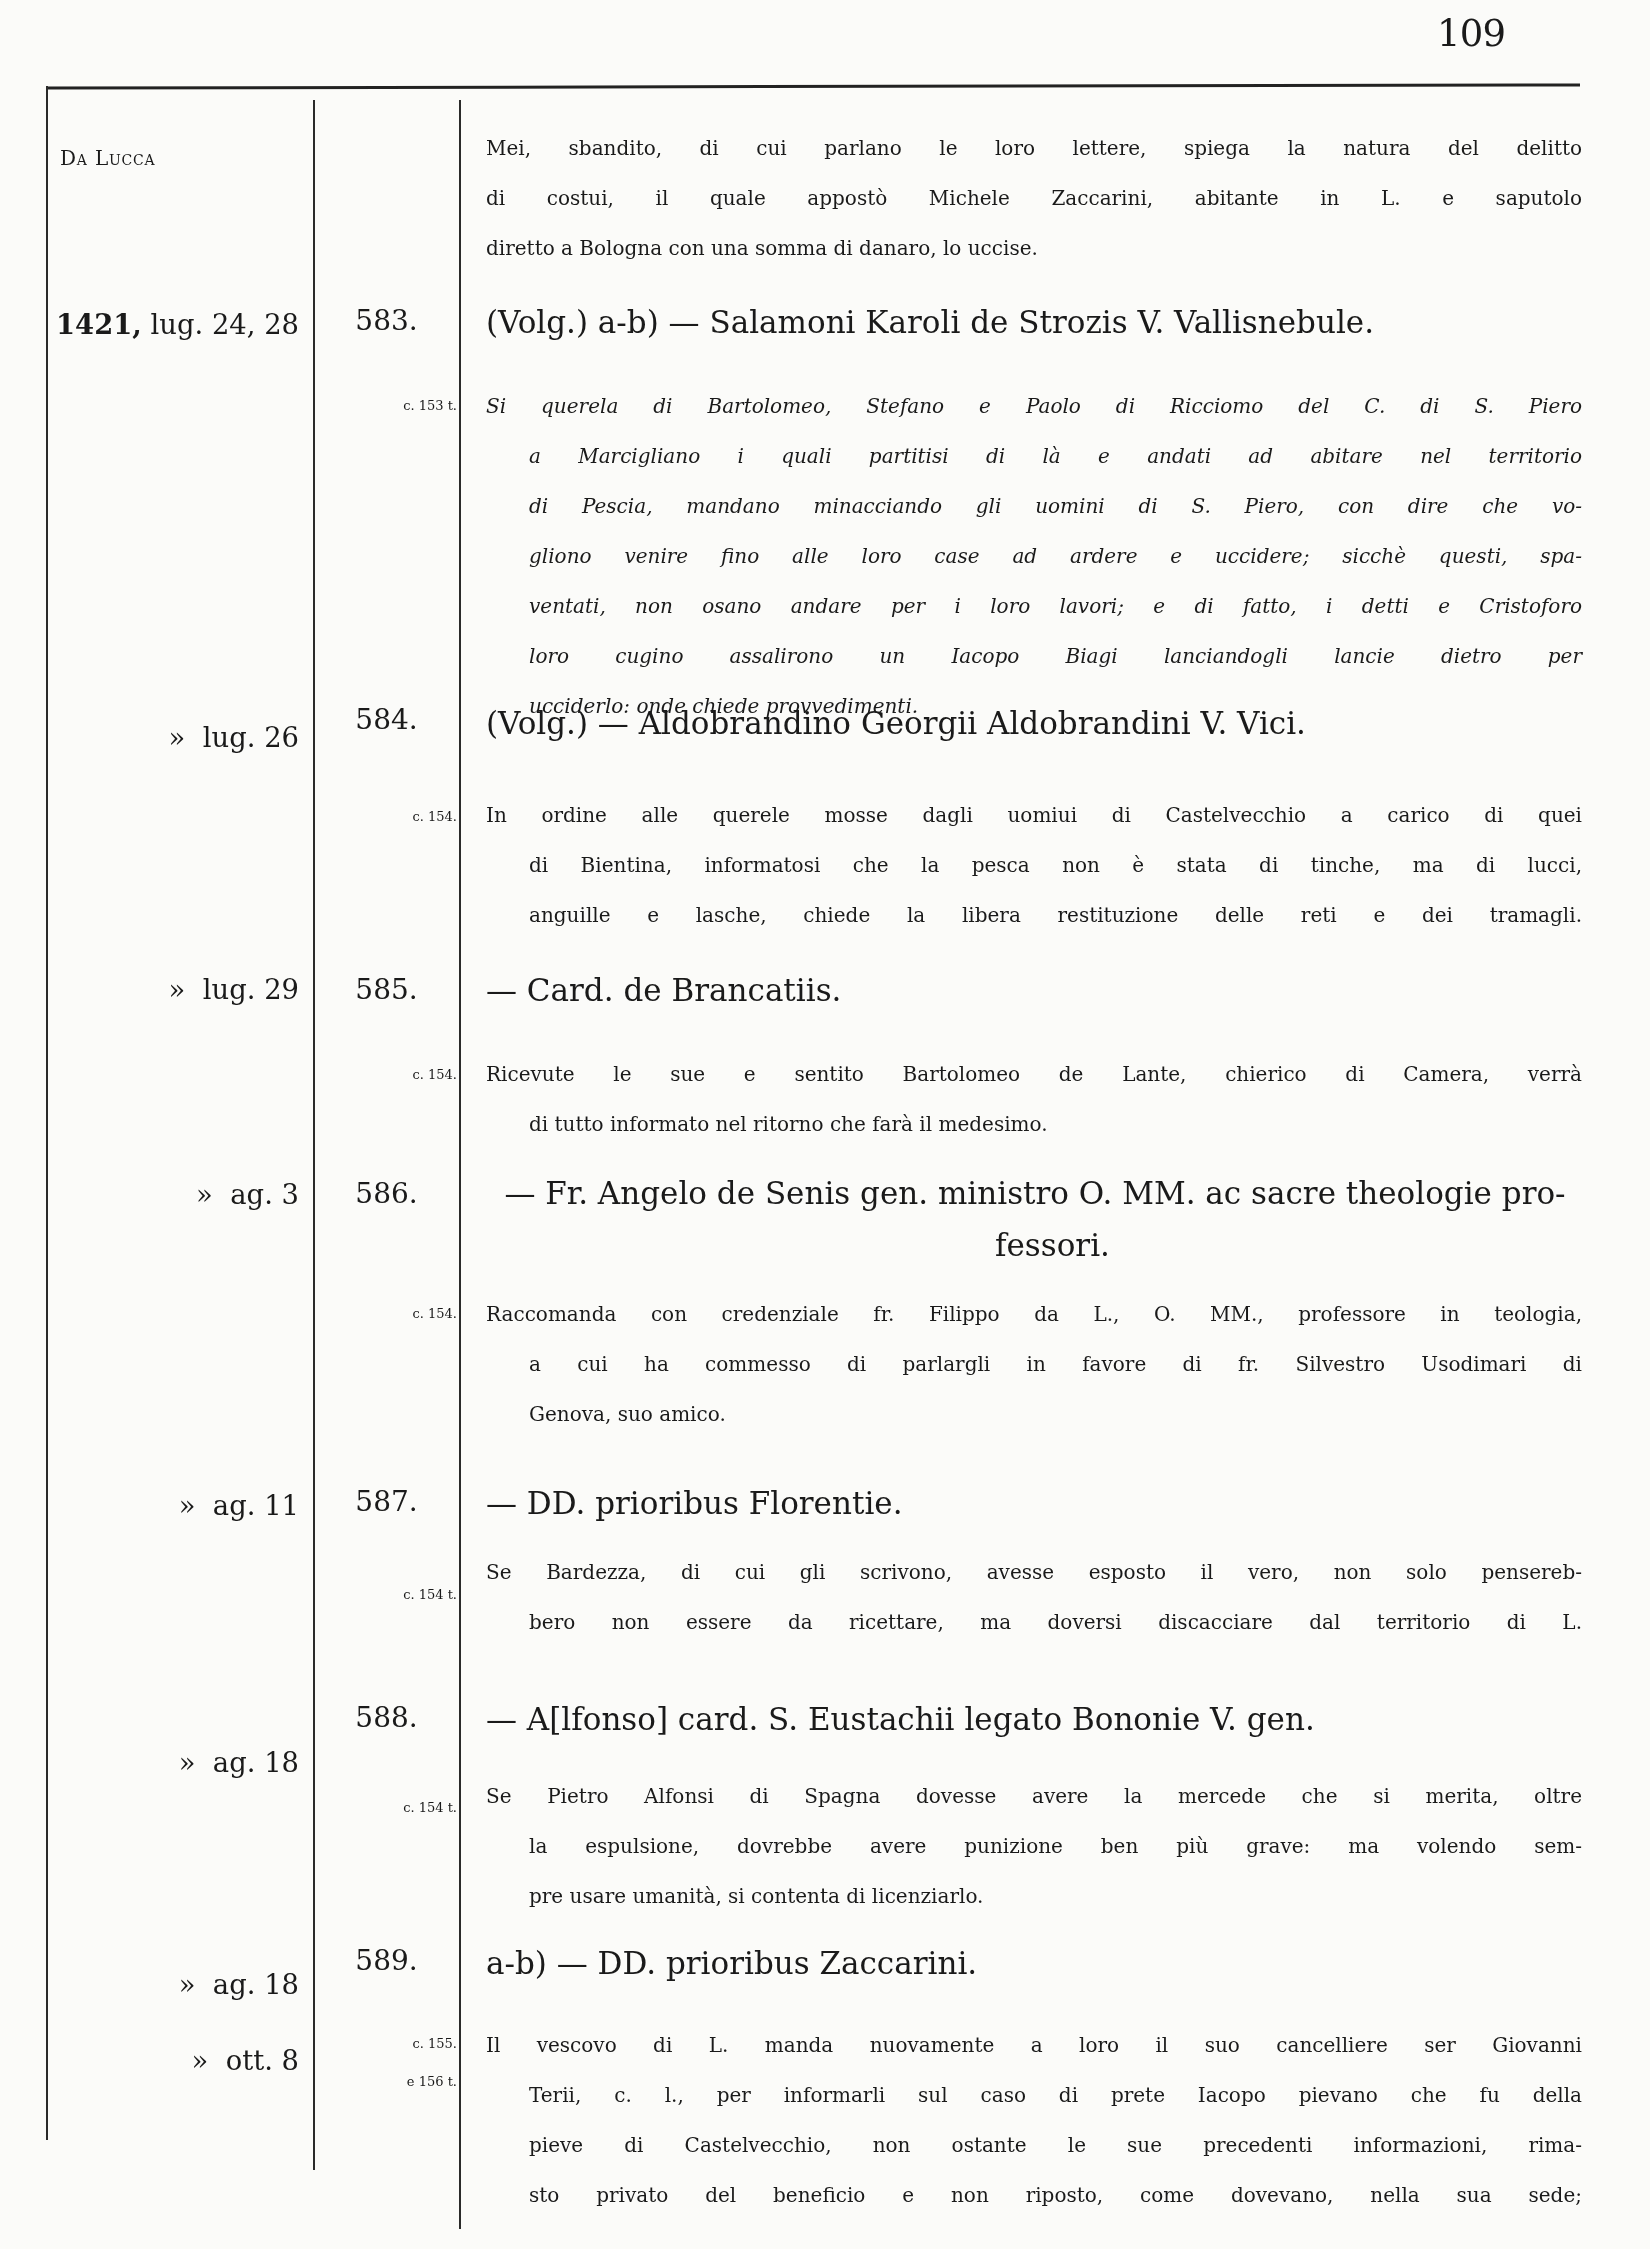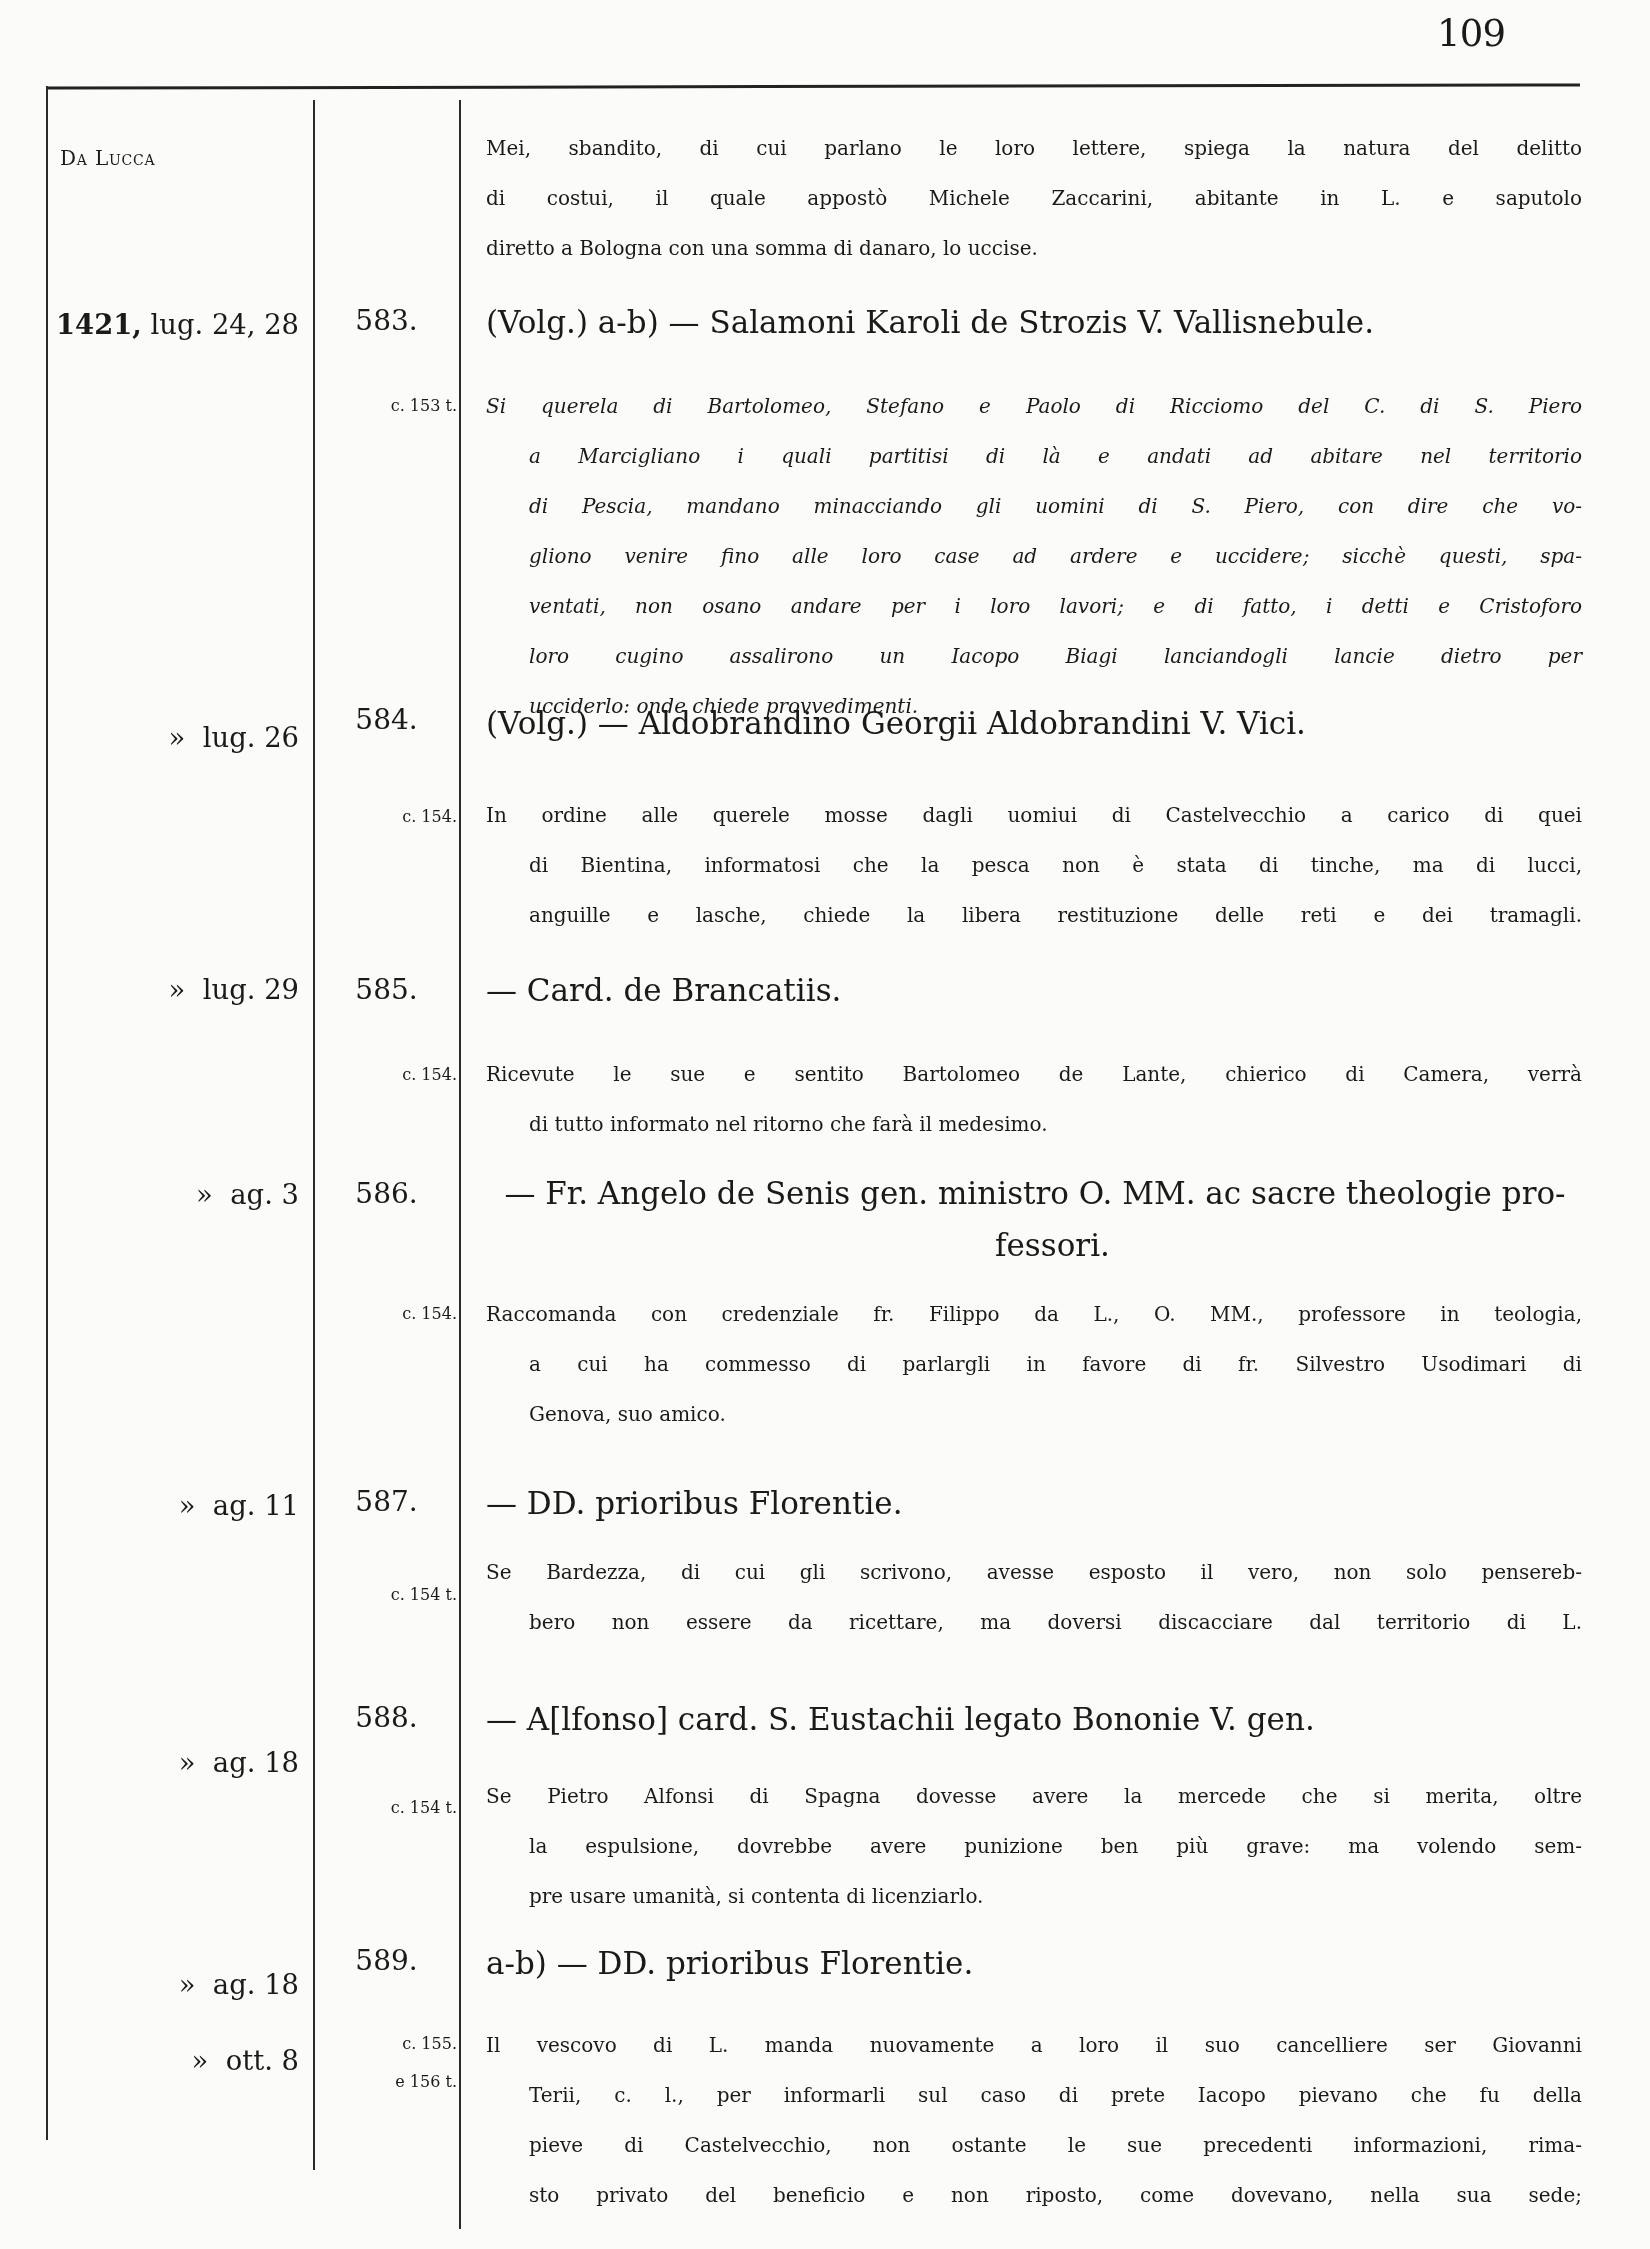--- a/index.html
+++ b/index.html
@@ -24,21 +24,21 @@
     position:absolute; left:60px; top:146px; font-size:20px; font-variant:small-caps; letter-spacing:0.8px;
   }
   .date {
     position:absolute; width:249px; left:50px; text-align:right; font-size:27.4px; white-space:nowrap;
   }
   .date b { font-weight:bold; }
   .num {
     position:absolute; left:324px; width:125px; text-align:center; font-size:28px;
   }
   .folio {
-    position:absolute; left:324px; width:133px; text-align:right; font-size:16px; line-height:38px; white-space:pre-line;
+    position:absolute; left:324px; width:133px; text-align:right; font-size:13px; line-height:38px; white-space:pre-line;
   }
   .heading {
     position:absolute; left:486px; width:1098px; font-size:31px; line-height:52px;
   }
   .heading .hang { display:block; padding-left:35px; }
   .body {
     position:absolute; left:486px; width:1096px; font-size:20px; line-height:50px;
     text-align:justify;
   }
   .body .line { display:block; white-space:nowrap; text-align-last:justify; text-align:justify; }
@@ -163,21 +163,21 @@
 
 <div>
   <div class="date" style="top:1969px;">
     <span>»</span>&nbsp;&nbsp;<span>ag. 18</span>
   </div>
   <div class="date" style="top:2045px;">
     <span>»</span>&nbsp;&nbsp;<span>ott. 8</span>
   </div>
   <div class="num" style="top:1944px;">589.</div>
   <div class="heading" style="top:1937px;">
-    <span>a-b) — DD. prioribus Florentie.</span>
+    <span>a-b) — DD. prioribus Zaccarini.</span>
   </div>
   <div class="folio" style="top:2025px;">c. 155.
 e 156 t.</div>
   <div class="body" style="top:2020px;">
     <span class="line" style="padding-left:0">Il vescovo di L. manda nuovamente a loro il suo cancelliere ser Giovanni</span>
     <span class="line indent">Terii, c. l., per informarli sul caso di prete Iacopo pievano che fu della</span>
     <span class="line indent">pieve di Castelvecchio, non ostante le sue precedenti informazioni, rima-</span>
     <span class="line indent">sto privato del beneficio e non riposto, come dovevano, nella sua sede;</span>
   </div>
 </div>

